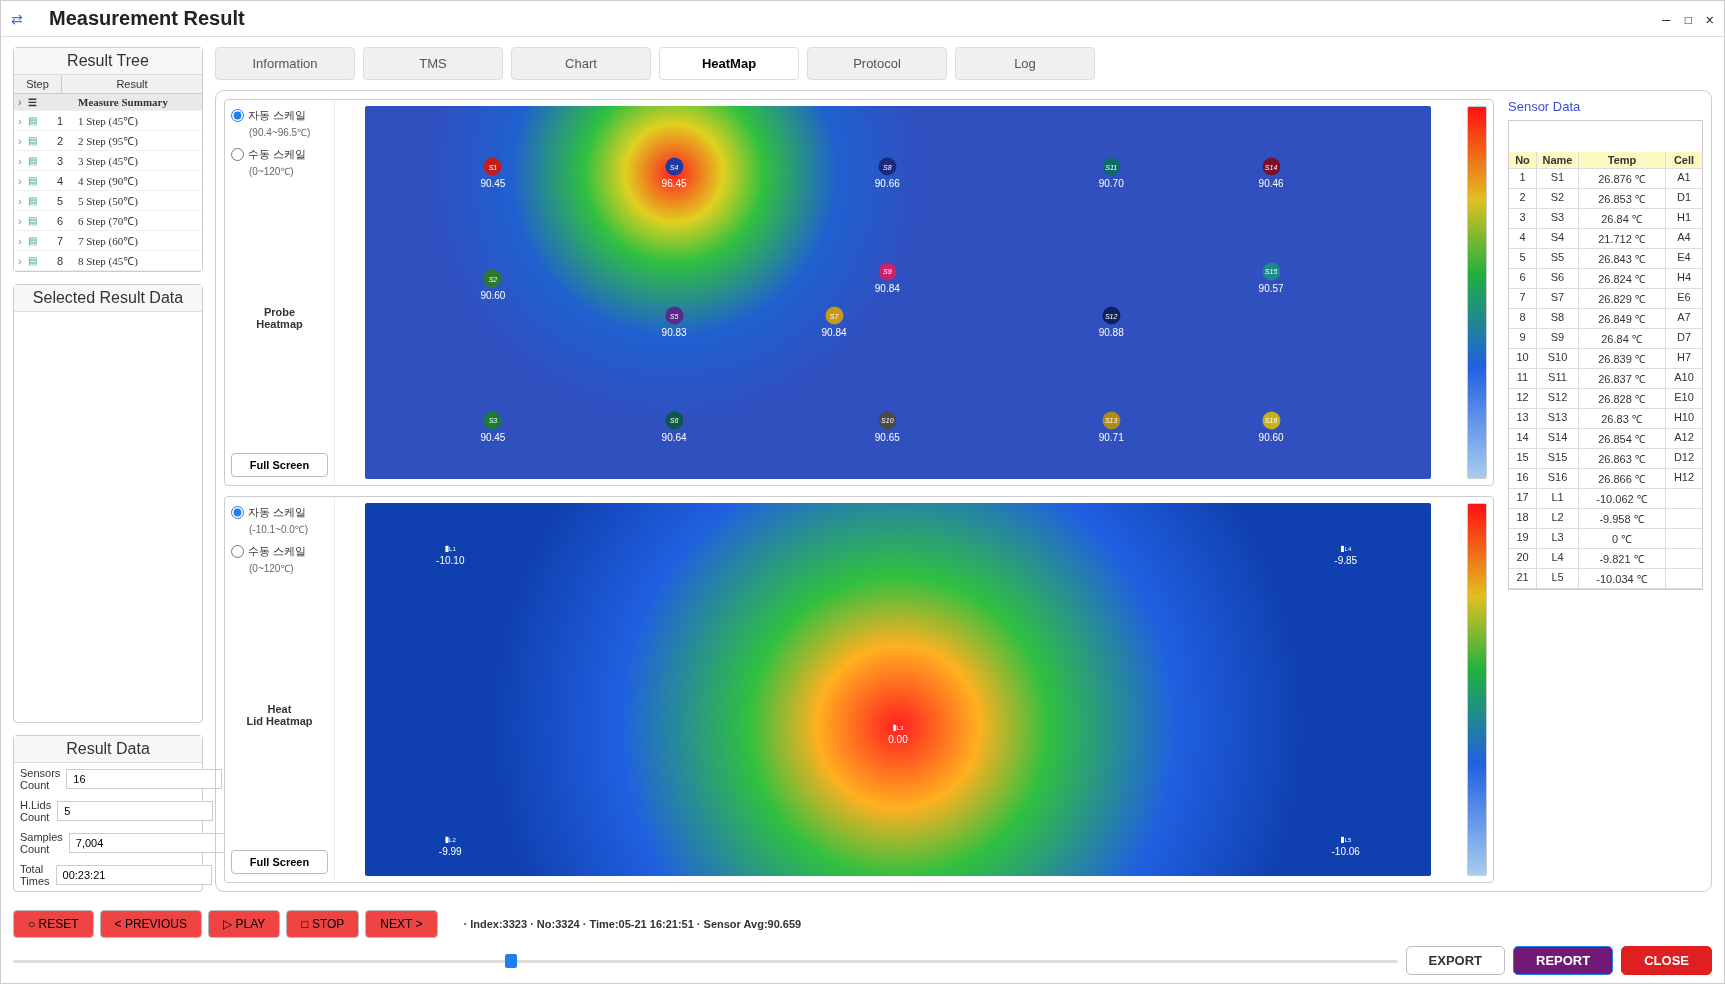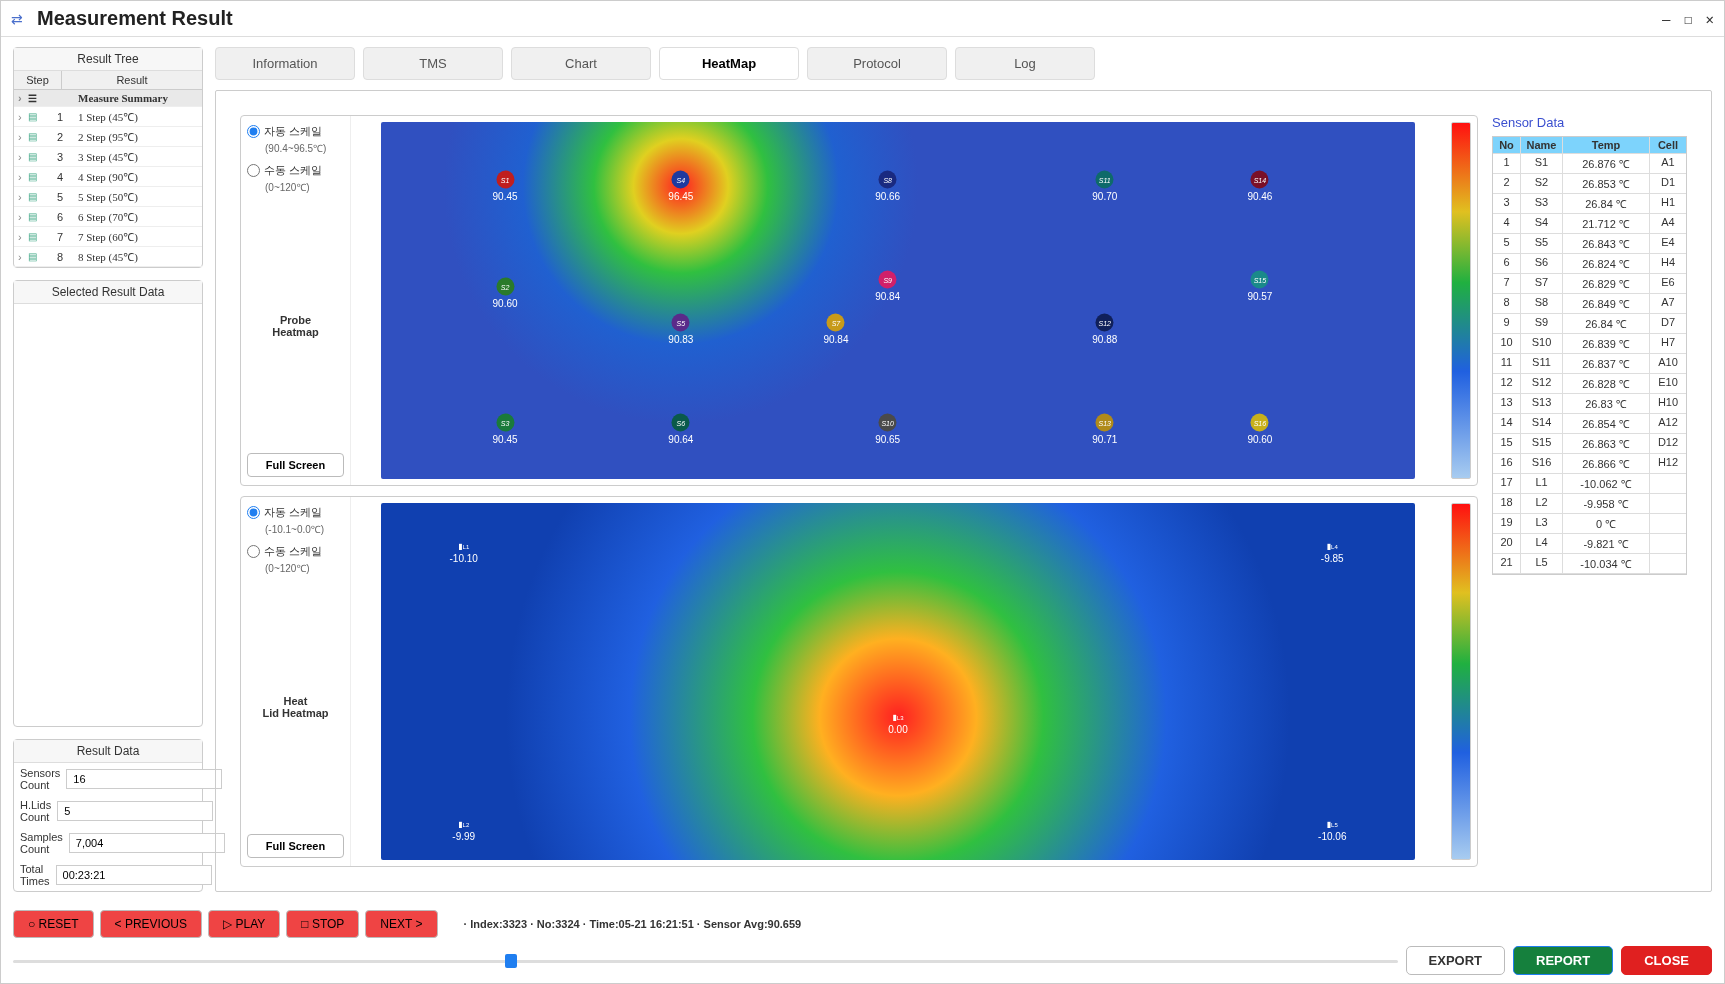--- a/index.html
+++ b/index.html
@@ -1,74 +1,74 @@
 <!DOCTYPE html>
 <html><head>
 <meta charset="utf-8">
 <style>
 * { margin:0; padding:0; box-sizing:border-box; font-family:"Segoe UI",Arial,sans-serif; }
 body { background:#fff; font-size:12px; color:#333; overflow:hidden; }
 .window { width:1725px; height:984px; display:flex; flex-direction:column; border:1px solid #ccc; }
 .titlebar { display:flex; align-items:center; padding:6px 10px; border-bottom:1px solid #ddd; }
 .titlebar .icon { width:16px; height:16px; margin-right:10px; color:#4a6fcc; font-size:14px; }
-.titlebar .title { font-size:20px; font-weight:bold; color:#222; flex:1; }
+.titlebar .title { font-size:20px; font-weight:bold; color:#222; flex:1;margin-left:12px; }
 .titlebar .winctl span { margin-left:10px; cursor:pointer; font-size:14px; font-family:monospace; }
 .body { flex:1; display:flex; padding:10px 12px; gap:12px; overflow:hidden; }
 .leftcol { width:190px; display:flex; flex-direction:column; gap:12px; }
 .panel { border:1px solid #ccc; border-radius:4px; background:#fff; }
-.panel-hdr { text-align:center; font-size:12px; padding:4px 0; border-bottom:1px solid #ddd; background:#f7f7f7; }
+.panel-hdr { text-align:center; font-size:16px; padding:4px 0; border-bottom:1px solid #ddd; background:#f7f7f7; }
 .grid-hdr { display:flex; background:#f0f0f0; border-bottom:1px solid #ccc; font-size:11px; }
 .grid-hdr > div { padding:3px 6px; border-right:1px solid #ccc; text-align:center; }
 .grid-hdr > div:last-child { border-right:none; }
 .tree-row { display:flex; align-items:center; padding:2px 4px; border-bottom:1px solid #eee; font-size:11px; }
 .tree-row .exp { width:10px; color:#888; }
 .tree-row .ico { width:18px; font-size:10px; }
 .tree-row .step { width:28px; text-align:center; }
 .tree-row .res { flex:1; padding-left:4px;font-family:Liberation Serif, serif; }
 .summary-row { background:#e9e9e9; font-weight:bold; }
 .resdata-row { display:flex; align-items:center; padding:4px 6px; gap:6px; font-size:11px;justify-content:space-between; }
 .resdata-row label { width:90px; }
 .resdata-row input { flex:1; border:1px solid #ccc; padding:2px 6px; font-size:11px; height:20px; }
 .maincol { flex:1; display:flex; flex-direction:column; min-width:0; }
 .tabs { display:flex; gap:8px; margin-bottom:10px; }
 .tab { flex:0 0 140px; text-align:center; padding:8px 0; background:#f0f0f0; border:1px solid #ddd; border-radius:4px; font-size:13px; color:#555; cursor:pointer; }
 .tab.active { background:#fff; font-weight:bold; color:#000; }
-.hm-area { flex:1; border:1px solid #ccc; border-radius:2px; display:flex; gap:14px; padding:24px; overflow:hidden; }
+.hm-area { flex:1; border:1px solid #ccc; border-radius:9px; display:flex; gap:14px; padding:8px; overflow:hidden; }
 .hm-left { flex:1; display:flex; flex-direction:column; gap:10px; min-width:0; }
 .hm-card { border:1px solid #ccc; border-radius:4px; display:flex; flex:1; overflow:hidden; }
 .hm-ctrl { width:110px; border-right:1px solid #eee; display:flex; flex-direction:column; padding:8px 6px; font-size:11px; }
 .hm-ctrl .rad { display:flex; align-items:center; gap:4px; margin-bottom:2px; }
 .hm-ctrl .sub { color:#666; font-size:10px; margin-left:18px; margin-bottom:8px; }
 .hm-ctrl .label { text-align:center; font-weight:bold; margin-top:auto; margin-bottom:auto; }
 .hm-ctrl button { border:1px solid #bbb; background:#fff; border-radius:4px; padding:5px 0; font-size:11px; font-weight:bold; cursor:pointer; margin-top:4px; }
 .hm-canvas { flex:1; position:relative; margin:6px 30px; }
 .heat-bg { position:absolute; inset:0; border-radius:2px; }
 .mark { position:absolute; transform:translate(-50%,-50%); text-align:center; color:#fff; font-size:9px; }
 .mark .dot { width:18px; height:18px; border-radius:50%; margin:0 auto 2px; display:flex; align-items:center; justify-content:center; font-size:7px; font-style:italic; }
 .mark .val { font-size:10px; white-space:nowrap; }
 .colorbar { width:20px; border:1px solid #ccc; border-radius:2px; }
 .rightcol { width:195px; display:flex; flex-direction:column; }
 .sensor-title { color:#3a4fcf; font-weight:normal; font-size:13px; margin-bottom:6px; }
 .sensor-tbl { border:1px solid #ccc; font-size:11px; }
 .sensor-tbl .hdr, .sensor-tbl .row { display:flex; }
-.sensor-tbl .hdr { background:#7dd3fc; font-weight:bold; }
+.sensor-tbl .hdr { background:#fef9c3; font-weight:bold;margin-top:31px; }
 .sensor-tbl .cell { border-right:1px solid #ddd; border-bottom:1px solid #ddd; padding:2px 4px; text-align:center; }
 .sensor-tbl .cell:last-child { border-right:none; }
 .c-no { width:28px; } .c-nm { width:42px; } .c-tp { flex:1; text-align:right; padding-right:6px; } .c-cl { width:36px; }
 .footer { padding:8px 12px; display:flex; flex-direction:column; gap:8px; }
 .controls { display:flex; align-items:center; gap:6px; }
 .ctl-btn { border:1px solid #bbb; background:#ef4444; border-radius:4px; padding:6px 14px; font-size:12px; font-weight:normal; cursor:pointer; }
 .status { font-size:11px; font-weight:bold; margin-left:20px; }
 .bottom-row { display:flex; align-items:center; gap:8px; }
 .slider-wrap { flex:1; position:relative; height:18px; }
 .slider-track { position:absolute; top:8px; left:0; right:0; height:3px; background:#ddd; border-radius:2px; }
 .slider-thumb { position:absolute; top:2px; width:12px; height:14px; background:#1f7ef0; border-radius:2px; }
 .act-btn { border:1px solid #bbb; border-radius:5px; padding:6px 22px; font-size:13px; font-weight:bold; cursor:pointer; }
 .export { background:#fff; color:#333; }
-.report { background:#15803d; color:#fff; border-color:#1f7ef0; }
+.report { background:#701a75; color:#fff; border-color:#1f7ef0; }
 .close { background:#e02020; color:#fff; border-color:#e02020; }
 input[type=radio] { accent-color:#1f7ef0; }
 </style>
 </head>
 <body>
 
 <div class="window">
   <div class="titlebar">
     <span class="icon">⇄</span>
     <span class="title">Measurement Result</span>

